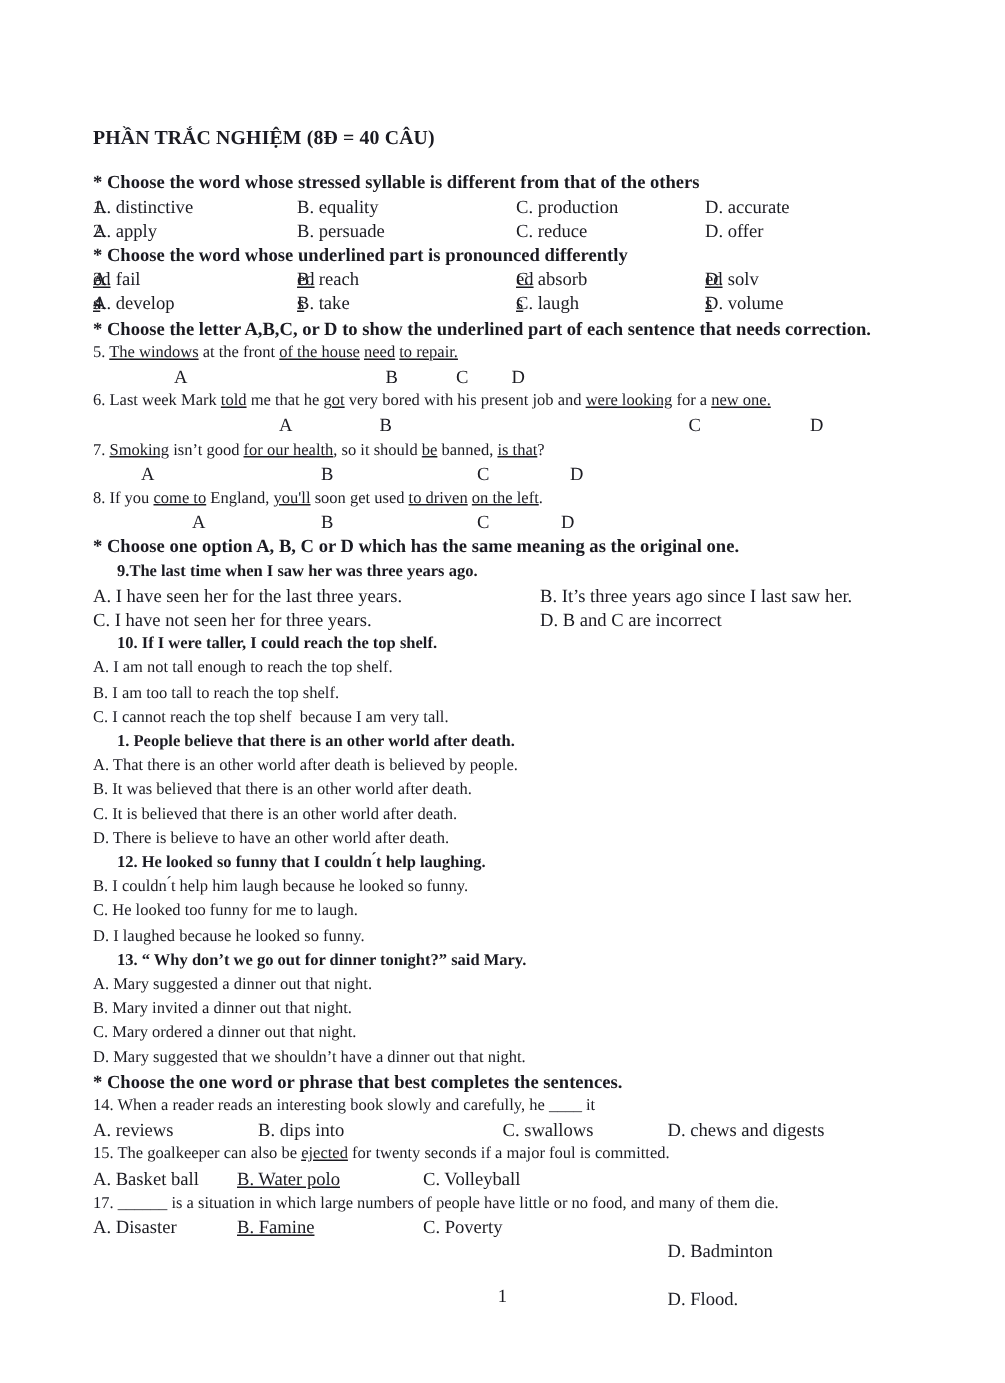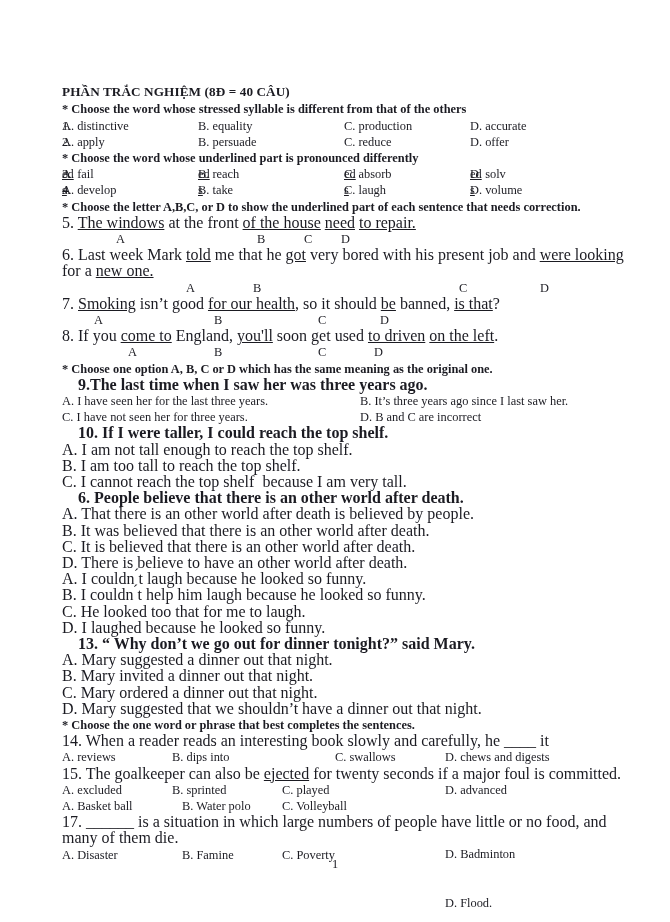--- a/index.html
+++ b/index.html
@@ -29,32 +29,32 @@
     top: 84px;
     width: 566px;
   }
 
   
   .doc-title {
     font-size: 13.2px;
     font-weight: bold;
     letter-spacing: .1px;
     line-height: 16.4px;
-    margin: 0 0 1px 0;
+    margin: 0 0 13px 0;
     white-space: pre;
   }
   .directive {
     font-size: 12.4px;
     font-weight: bold;
     line-height: 16.2px;
     margin: 0;
     white-space: pre;
   }
   .qline {
-    font-size: 16px;
+    font-size: 11px;
     line-height: 16.2px;
     margin: 0;
     white-space: pre-wrap;
   }
   .qline.stem-bold { font-weight: bold; margin-left: 16px; }
   .qline.wrap { white-space: normal; }
   u.mark { text-decoration: underline; text-underline-offset: 1.4px; }
 
   
   .opts {
@@ -83,21 +83,21 @@
   .q14-d { left: 383px; }
 
   
   .q15-a { left: 0; }
   .q15-b { left: 110px; }
   .q15-c { left: 220px; }
   .q15-d { left: 383px; }
 
   
   .q16-a { left: 0; }
-  .q16-b { left: 120px; }
+  .q16-b { left: 96px; text-decoration: underline; }
   .q16-c { left: 220px; }
   .q16-d { left: 383px; margin-top: 48px; }
 
   
   .markers {
     position: relative;
     height: 16.2px;
     font-size: 12.4px;
     line-height: 16.2px;
   }
@@ -218,54 +218,48 @@
     <div class="opts">
       <span class="c2-a">C. I have not seen her for three years.</span>
       <span class="c2-b">D. B and C are incorrect</span>
     </div>
 
     <p class="qline stem-bold">10. If I were taller, I could reach the top shelf.</p>
     <p class="qline">A. I am not tall enough to reach the top shelf.</p>
     <p class="qline">B. I am too tall to reach the top shelf.</p>
     <p class="qline">C. I cannot reach the top shelf  because I am very tall.</p>
 
-    <p class="qline stem-bold">6. People believe that there is an other world after death.</p>
+    <p class="qline stem-bold">1. People believe that there is an other world after death.</p>
     <p class="qline">A. That there is an other world after death is believed by people.</p>
     <p class="qline">B. It was believed that there is an other world after death.</p>
     <p class="qline">C. It is believed that there is an other world after death.</p>
     <p class="qline">D. There is believe to have an other world after death.</p>
 
-    <p class="qline">A. I couldn ́t laugh because he looked so funny.</p>
+    <p class="qline stem-bold">12. He looked so funny that I couldn ́t help laughing.</p>
     <p class="qline">B. I couldn ́t help him laugh because he looked so funny.</p>
-    <p class="qline">C. He looked too that for me to laugh.</p>
+    <p class="qline">C. He looked too funny for me to laugh.</p>
     <p class="qline">D. I laughed because he looked so funny.</p>
 
     <p class="qline stem-bold">13. “ Why don’t we go out for dinner tonight?” said Mary.</p>
     <p class="qline">A. Mary suggested a dinner out that night.</p>
     <p class="qline">B. Mary invited a dinner out that night.</p>
     <p class="qline">C. Mary ordered a dinner out that night.</p>
     <p class="qline">D. Mary suggested that we shouldn’t have a dinner out that night.</p>
 
     <p class="directive">* Choose the one word or phrase that best completes the sentences.</p>
 
     <p class="qline">14. When a reader reads an interesting book slowly and carefully, he ____ it</p>
     <div class="opts">
       <span class="q14-a">A. reviews</span>
       <span class="q14-b">B. dips into</span>
       <span class="q14-c">C. swallows</span>
       <span class="q14-d">D. chews and digests</span>
     </div>
 
     <p class="qline"><span>15. The goalkeeper can also be </span><u class="mark">ejected</u><span> for twenty seconds if a major foul is committed.</span></p>
-    <div class="opts">
-      <span class="q15-a">A. excluded</span>
-      <span class="q15-b">B. sprinted</span>
-      <span class="q15-c">C. played</span>
-      <span class="q15-d">D. advanced</span>
-    </div>
 
     <div class="opts">
       <span class="q16-a">A. Basket ball</span>
       <span class="q16-b">B. Water polo</span>
       <span class="q16-c">C. Volleyball</span>
       <span class="q16-d">D. Badminton</span>
     </div>
 
     <p class="qline wrap">17. ______ is a situation in which large numbers of people have little or no food, and many of them die.</p>
     <div class="opts">

